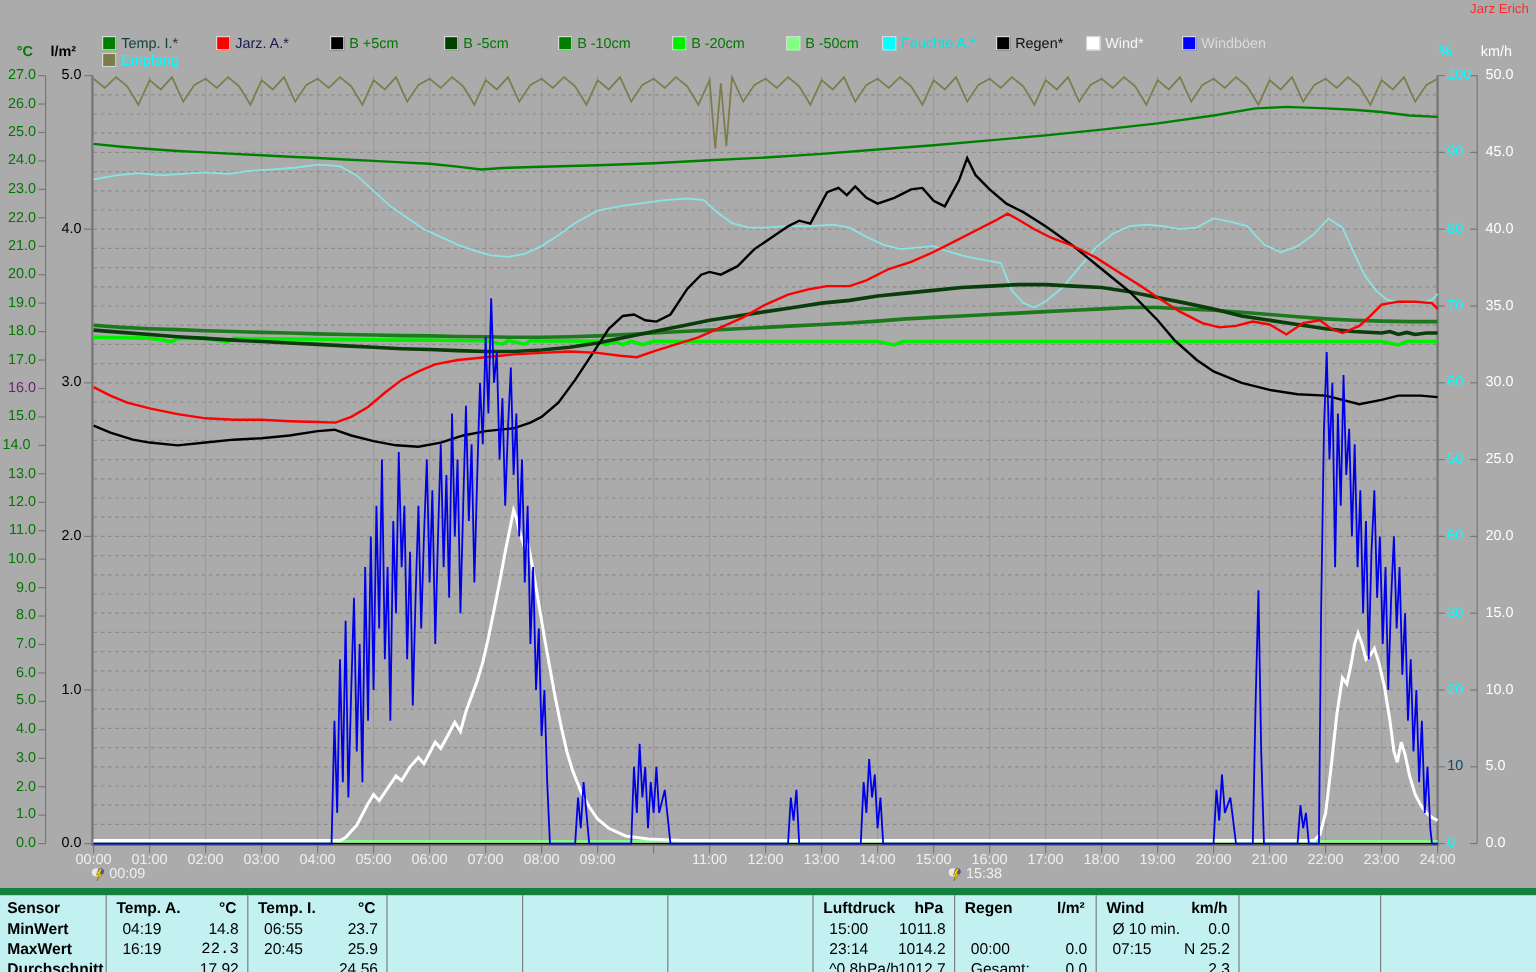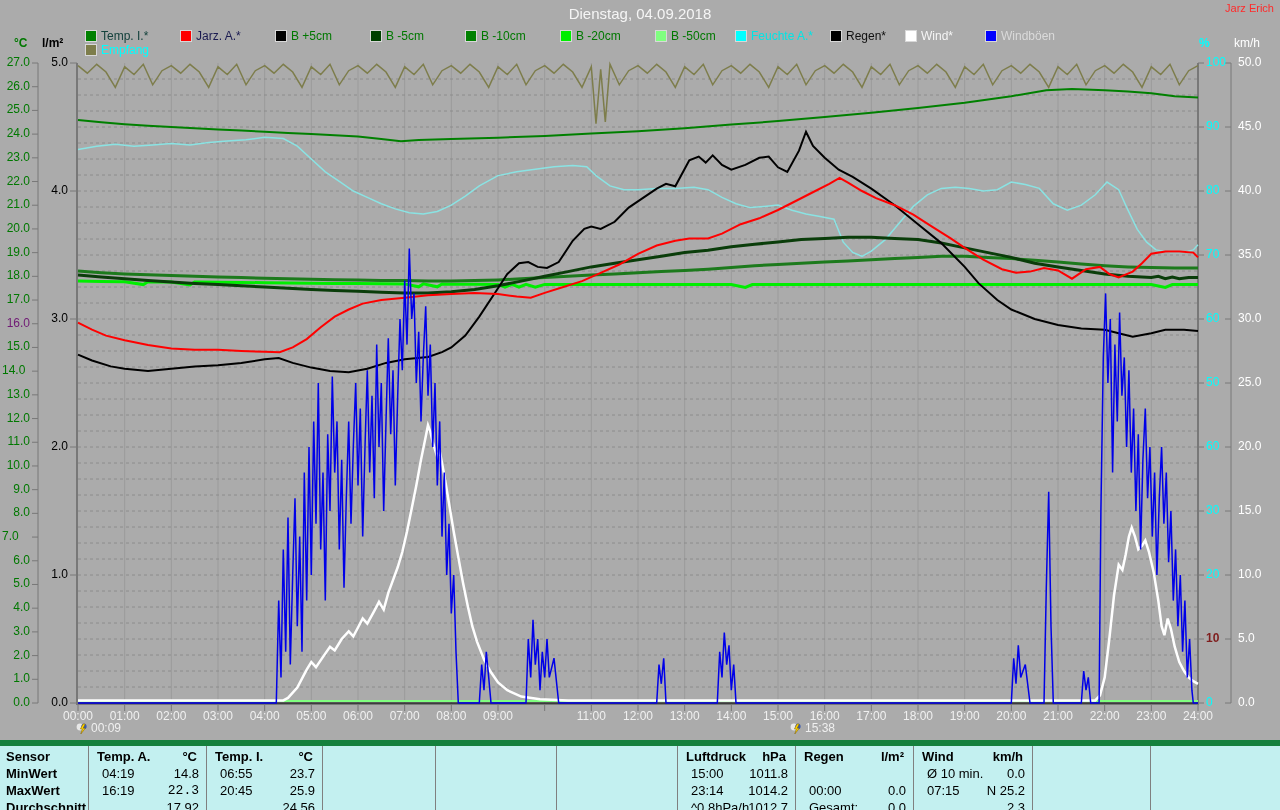--- a/index.html
+++ b/index.html
@@ -16,21 +16,20 @@
   .stats{position:absolute;left:0;top:740px;width:1280px;height:70px;
          background:#C3F0F0;border-top:6px solid #15803d;box-sizing:border-box;}
   .cell{position:absolute;font-size:13px;line-height:15px;color:#000;white-space:nowrap;}
   .sep{position:absolute;top:0;width:1px;height:70px;background:#808080;}
   .marker{position:absolute;display:flex;align-items:center;color:#F0F0F0;font-size:12px;}
 </style>
 </head>
 <body>
 
 <div class="screen">
-  <div class="title">Dienstag, 04.09.2018</div>
   <div class="credit">Jarz Erich</div>
 
   <div class="axhead" style="left:14px;top:36px;color:#007800">°C</div>
   <div class="axhead" style="left:42px;top:36px;color:#000000">l/m²</div>
   <div class="axhead" style="left:1199px;top:36px;color:#00FFFF">%</div>
   <div class="axhead" style="left:1234px;top:36px;color:#FFFFFF;font-weight:normal">km/h</div>
 
   <div id="legend">
       <div class="sq" style="left: 85px; top: 30px; background: rgb(0, 128, 0);"></div>
       <div class="legtxt" style="left: 101px; top: 30px; color: rgb(20, 65, 60);">Temp. I.*</div>
@@ -242,21 +241,21 @@
       <div class="tick" style="left: 2px; top: 293.037px; width: 28px; text-align: right; color: rgb(0, 120, 0);">17.0</div>
       <div class="tick" style="left: 2px; top: 316.741px; width: 28px; text-align: right; color: #701a75;">16.0</div>
       <div class="tick" style="left: 2px; top: 340.444px; width: 28px; text-align: right; color: rgb(0, 120, 0);">15.0</div>
       <div class="tick" style="left: 2px; top: 364.148px; width: 28px; color: rgb(0, 120, 0);">14.0</div>
       <div class="tick" style="left: 2px; top: 387.852px; width: 28px; text-align: right; color: rgb(0, 120, 0);">13.0</div>
       <div class="tick" style="left: 2px; top: 411.556px; width: 28px; text-align: right; color: rgb(0, 120, 0);">12.0</div>
       <div class="tick" style="left: 2px; top: 435.259px; width: 28px; text-align: right; color: rgb(0, 120, 0);">11.0</div>
       <div class="tick" style="left: 2px; top: 458.963px; width: 28px; text-align: right; color: rgb(0, 120, 0);">10.0</div>
       <div class="tick" style="left: 2px; top: 482.667px; width: 28px; text-align: right; color: rgb(0, 120, 0);">9.0</div>
       <div class="tick" style="left: 2px; top: 506.37px; width: 28px; text-align: right; color: rgb(0, 120, 0);">8.0</div>
-      <div class="tick" style="left: 2px; top: 530.074px; width: 28px; text-align: left; color: rgb(0, 120, 0);">7.0</div>
+      <div class="tick" style="left: 2px; top: 530.074px; width: 28px; text-align: right; color: rgb(0, 120, 0);">7.0</div>
       <div class="tick" style="left: 2px; top: 553.778px; width: 28px; text-align: right; color: rgb(0, 120, 0);">6.0</div>
       <div class="tick" style="left: 2px; top: 577.481px; width: 28px; text-align: right; color: rgb(0, 120, 0);">5.0</div>
       <div class="tick" style="left: 2px; top: 601.185px; width: 28px; text-align: right; color: rgb(0, 120, 0);">4.0</div>
       <div class="tick" style="left: 2px; top: 624.889px; width: 28px; text-align: right; color: rgb(0, 120, 0);">3.0</div>
       <div class="tick" style="left: 2px; top: 648.593px; width: 28px; text-align: right; color: rgb(0, 120, 0);">2.0</div>
       <div class="tick" style="left: 2px; top: 672.296px; width: 28px; text-align: right; color: rgb(0, 120, 0);">1.0</div>
       <div class="tick" style="left: 2px; top: 696px; width: 28px; text-align: right; color: rgb(0, 120, 0);">0.0</div>
       <div class="tick" style="left: 44px; top: 56px; width: 24px; text-align: right; color: rgb(0, 0, 0);">5.0</div>
       <div class="tick" style="left: 44px; top: 184px; width: 24px; text-align: right; color: rgb(0, 0, 0);">4.0</div>
       <div class="tick" style="left: 44px; top: 312px; width: 24px; text-align: right; color: rgb(0, 0, 0);">3.0</div>
@@ -265,21 +264,21 @@
       <div class="tick" style="left: 44px; top: 696px; width: 24px; text-align: right; color: rgb(0, 0, 0);">0.0</div>
       <div class="tick" style="left: 1206px; top: 56px; width: 28px; color: rgb(0, 255, 255);">100</div>
       <div class="tick" style="left: 1206px; top: 120px; width: 28px; color: rgb(0, 255, 255);">90</div>
       <div class="tick" style="left: 1206px; top: 184px; width: 28px; color: rgb(0, 255, 255);">80</div>
       <div class="tick" style="left: 1206px; top: 248px; width: 28px; color: rgb(0, 255, 255);">70</div>
       <div class="tick" style="left: 1206px; top: 312px; width: 28px; color: rgb(0, 255, 255);">60</div>
       <div class="tick" style="left: 1206px; top: 376px; width: 28px; color: rgb(0, 255, 255);">50</div>
       <div class="tick" style="left: 1206px; top: 440px; width: 28px; color: rgb(0, 255, 255);">60</div>
       <div class="tick" style="left: 1206px; top: 504px; width: 28px; color: rgb(0, 255, 255);">30</div>
       <div class="tick" style="left: 1206px; top: 568px; width: 28px; color: rgb(0, 255, 255);">20</div>
-      <div class="tick" style="left: 1206px; top: 632px; width: 28px; color: #7f1d1d; font-weight: bold;">10</div>
+      <div class="tick" style="left: 1206px; top: 632px; width: 28px; color: #0c4a6e;">10</div>
       <div class="tick" style="left: 1206px; top: 696px; width: 28px; color: rgb(0, 255, 255);">0</div>
       <div class="tick" style="left: 1238px; top: 56px; width: 34px; color: rgb(255, 255, 255);">50.0</div>
       <div class="tick" style="left: 1238px; top: 120px; width: 34px; color: rgb(255, 255, 255);">45.0</div>
       <div class="tick" style="left: 1238px; top: 184px; width: 34px; color: rgb(255, 255, 255);">40.0</div>
       <div class="tick" style="left: 1238px; top: 248px; width: 34px; color: rgb(255, 255, 255);">35.0</div>
       <div class="tick" style="left: 1238px; top: 312px; width: 34px; color: rgb(255, 255, 255);">30.0</div>
       <div class="tick" style="left: 1238px; top: 376px; width: 34px; color: rgb(255, 255, 255);">25.0</div>
       <div class="tick" style="left: 1238px; top: 440px; width: 34px; color: rgb(255, 255, 255);">20.0</div>
       <div class="tick" style="left: 1238px; top: 504px; width: 34px; color: rgb(255, 255, 255);">15.0</div>
       <div class="tick" style="left: 1238px; top: 568px; width: 34px; color: rgb(255, 255, 255);">10.0</div>

